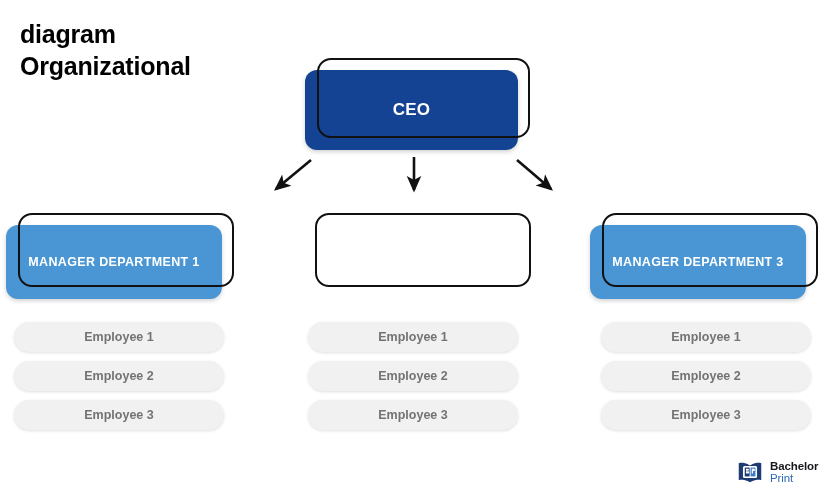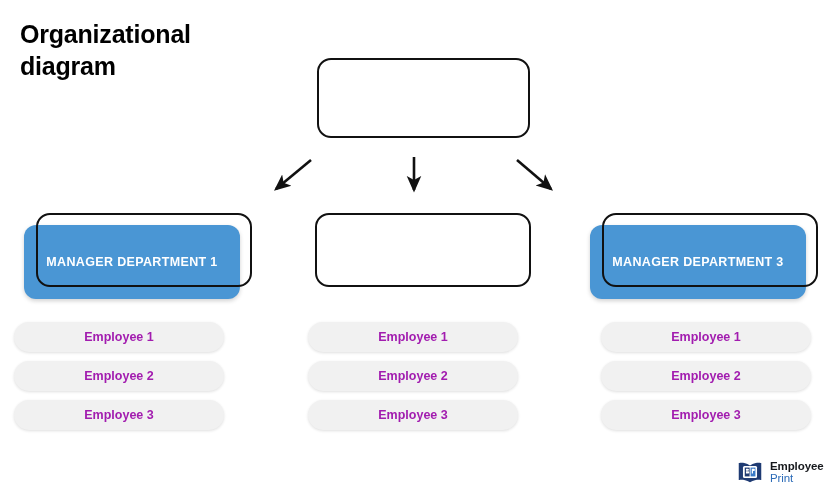--- a/index.html
+++ b/index.html
@@ -73,35 +73,35 @@
                        background: #154394; }
   #node-ceo .lbl { font-size: 17px; font-weight: bold; letter-spacing: 0.3px; }
 
   
   .mgr { top: 213px; width: 228px; height: 90px; }
   .mgr .outline { left: 12px; top: 0px;  width: 216px; height: 74px; }
   .mgr .fill    { left: 0px;  top: 12px; width: 216px; height: 74px;
                   background: #4A96D4; }
   .mgr .lbl { font-size: 12.5px; font-weight: bold; letter-spacing: 0.35px; }
 
-  #node-mgr-1 { left: 24px; }
+  #node-mgr-1 { left: 6px; }
   #node-mgr-2 { left: 303px; }
   #node-mgr-3 { left: 590px; }
 
   
   .emp {
     position: absolute;
     height: 30px;
     background: #F1F1F1;
     border-radius: 15px;
     box-shadow: 0 1px 3px rgba(0,0,0,0.13);
     display: flex;
     align-items: center;
     justify-content: center;
-    color: #a21caf;
+    color: #737373;
     font-size: 12.5px;
     font-weight: bold;
     box-sizing: border-box;
   }
   .emp-col { position: absolute; top: 322px; width: 210px; }
   #emp-col-0 { left: 14px; }
   #emp-col-1 { left: 308px; }
   #emp-col-2 { left: 601px; }
   .emp-col .emp { position: relative; width: 100%; margin-bottom: 9px; }
 
@@ -144,37 +144,40 @@
     color: #2D6CB8;
     letter-spacing: -0.1px;
   }
 </style>
 </head>
 <body>
 
 <div id="canvas">
 
   <div id="title">
+    <span class="line">diagram</span>
     <span class="line">Organizational</span>
-    <span class="line">diagram</span>
   </div>
 
   <svg id="arrows" viewBox="0 0 825 500" width="825" height="500">
     <defs>
       <marker id="ah" markerWidth="7" markerHeight="7" refX="5.4" refY="3.2" orient="auto" markerUnits="strokeWidth">
         <path d="M0,0.4 L6.4,3.2 L0,6.0 L1.6,3.2 Z" fill="#111111"></path>
       </marker>
     </defs>
     <line x1="311" y1="160" x2="276" y2="189" stroke="#111111" stroke-width="2.6" marker-end="url(#ah)"></line>
     <line x1="414" y1="157" x2="414" y2="190" stroke="#111111" stroke-width="2.6" marker-end="url(#ah)"></line>
     <line x1="517" y1="160" x2="551" y2="189" stroke="#111111" stroke-width="2.6" marker-end="url(#ah)"></line>
   </svg>
 
   <div class="node" id="node-ceo">
     <div class="outline"></div>
+    <div class="fill">
+      <span class="lbl">CEO</span>
+    </div>
   </div>
 
   <div class="node mgr" id="node-mgr-1">
     <div class="outline"></div>
     <div class="fill">
       <span class="lbl">MANAGER DEPARTMENT 1</span>
     </div>
   </div>
 
   <div class="node mgr" id="node-mgr-2">
@@ -211,18 +214,18 @@
       <path d="M4 6.5 C4 6.5 9.5 5 16 9 C22.5 5 28 6.5 28 6.5 L28 24.5
                C28 24.5 22.5 23 16 27 C9.5 23 4 24.5 4 24.5 Z" fill="#1F3B73"></path>
       <rect x="8.5" y="9.5" width="15" height="13" rx="1.6" fill="#ffffff"></rect>
       <path d="M10.4 11.3 h5.2 v9.4 h-5.2 z" fill="#1F3B73"></path>
       <path d="M11.7 12.6 h2.1 a1.05 1.05 0 0 1 0 2.1 h-2.1 z
                M11.7 15.3 h2.4 a1.1 1.1 0 0 1 0 2.2 h-2.4 z" fill="#ffffff"></path>
       <path d="M16.6 11.3 h5.2 v9.4 h-5.2 z" fill="#3A7BC8"></path>
       <path d="M17.9 12.6 h2.2 a1.15 1.15 0 0 1 0 2.3 h-0.9 v2.6 h-1.3 z" fill="#ffffff"></path>
     </svg>
     <div class="words">
-      <span class="w-bachelor">Employee</span>
+      <span class="w-bachelor">Bachelor</span>
       <span class="w-print">Print</span>
     </div>
   </div>
 
 </div>
 
 </body></html>

